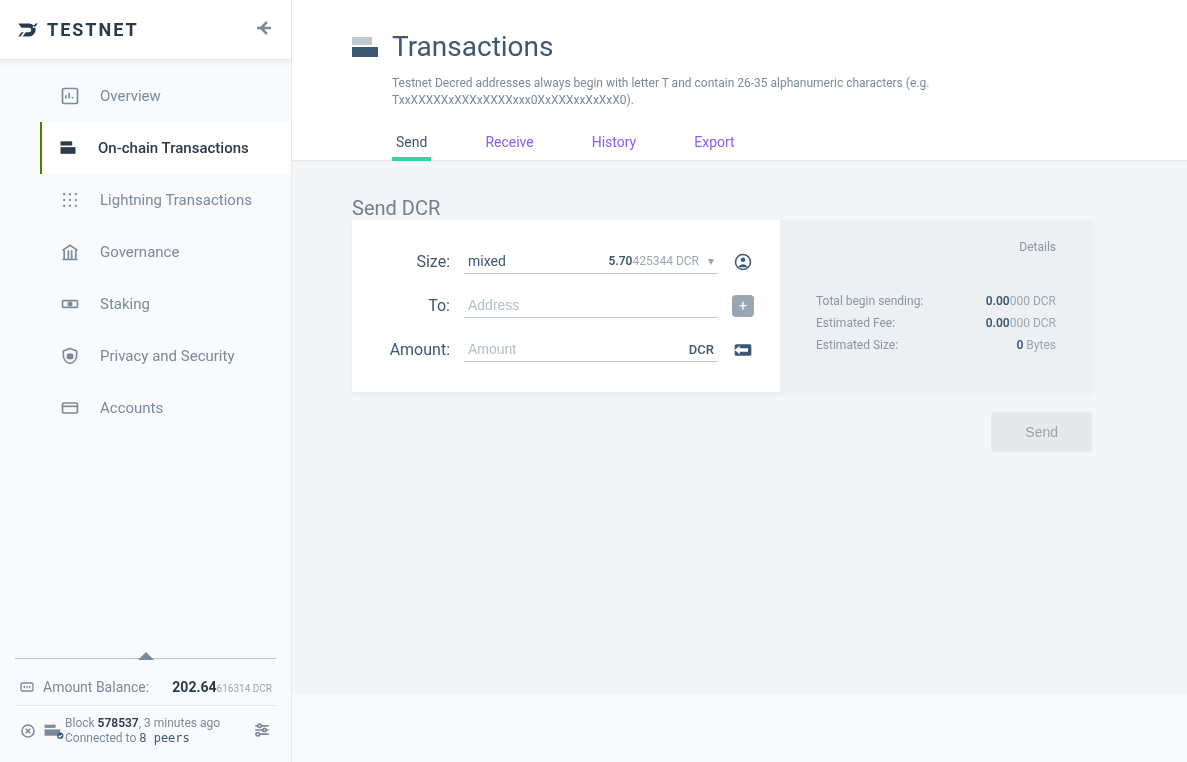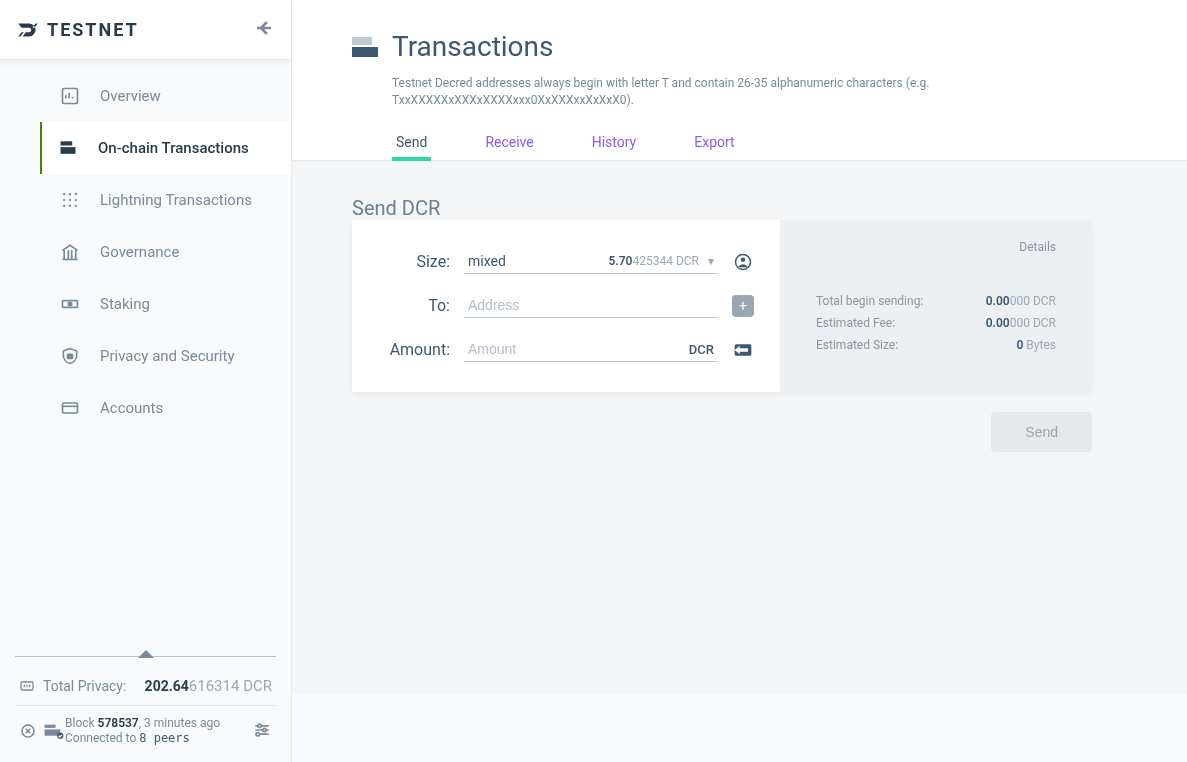--- a/index.html
+++ b/index.html
@@ -89,21 +89,21 @@
       display: flex;
       align-items: center;
       justify-content: space-between;
       padding: 10px 4px;
       border-bottom: 1px solid #e6e8ea;
       font-size: 14px;
       color: #7a8a9a;
     }
     .balance-right { font-size: 13px; }
     .balance-right .big { font-weight: 700; color: #2a3b4d; font-size: 14px; }
-    .balance-right .small { color: #9aa6b2; font-size: 15px; }
+    .balance-right .small { color: #9aa6b2; font-size: 10px; }
     .status-row {
       display: flex;
       align-items: center;
       gap: 0;
       padding: 10px 4px 0 4px;
       font-size: 12px;
       color: #7a8a9a;
     }
     .status-icons { display: flex; gap: 6px; }
     .status-text { line-height: 1.3; }
@@ -412,21 +412,21 @@
   </div>
 
   <div class="sidebar-footer">
     <div class="footer-caret"></div>
     <div class="balance-row">
       <div style="display:flex;align-items:center;gap:8px;">
         <svg width="16" height="16" viewBox="0 0 24 24" fill="none" stroke="#7a8a9a" stroke-width="2">
             <rect x="3" y="6" width="18" height="12" rx="2"></rect>
             <path d="M8 10v4m4-4v4m4-4v4"></path>
           </svg>
-        <span>Total Privacy:</span>
+        <span>Amount Balance:</span>
       </div>
       <div class="balance-right">
         <span class="big">202.64</span><span class="small">616314</span><span class="small"> DCR</span>
       </div>
     </div>
     <div class="status-row">
       <div class="status-icons">
         <svg width="18" height="18" viewBox="0 0 24 24" fill="none" stroke="#7a8a9a" stroke-width="2">
             <circle cx="12" cy="12" r="8"></circle>
             <path d="M9 9l6 6m0-6l-6 6"></path>

